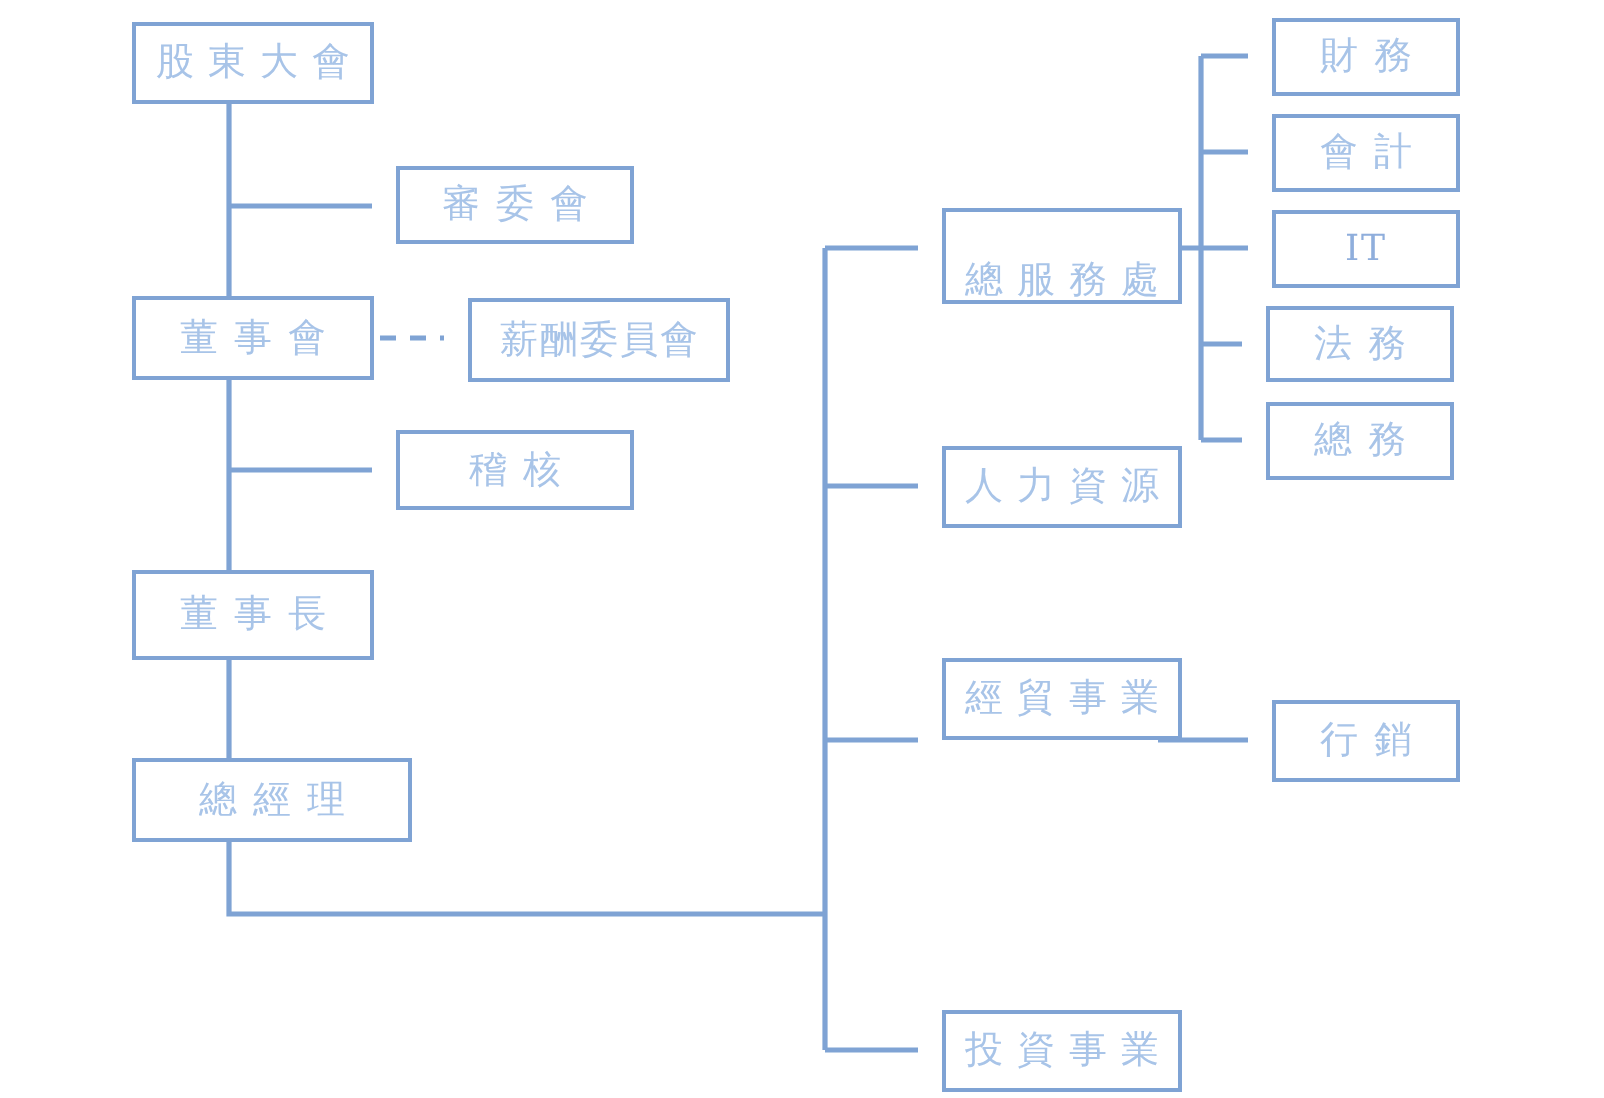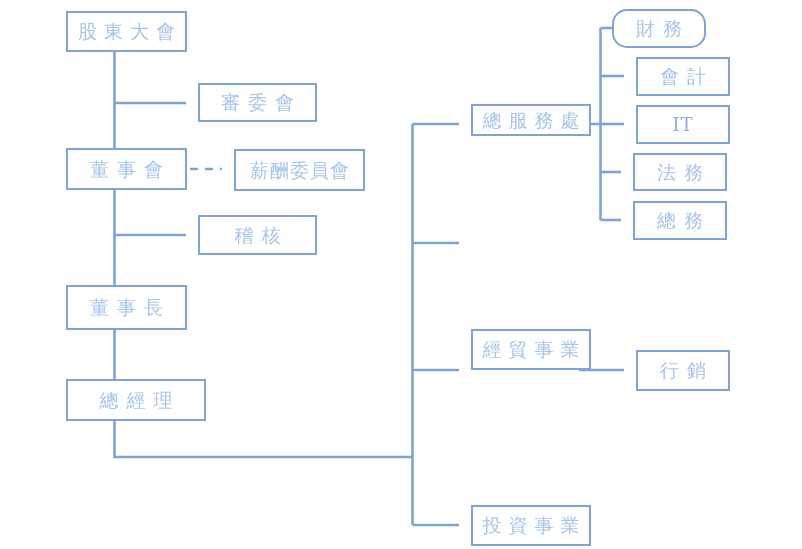--- a/index.html
+++ b/index.html
@@ -119,34 +119,37 @@
   </div>
 
   <div class="node sp-0" style="left:54px; top:285px; width:121px; height:45px;">
     <span class="label">董  事  長</span>
   </div>
 
   <div class="node sp-0" style="left:54px; top:379px; width:140px; height:42px;">
     <span class="label">總  經  理</span>
   </div>
 
-  <div class="node sp-1" style="left:459px; top:104px; width:120px; height:32px;">
+  <div class="node sp-1" style="left:459px; top:104px; width:120px; height:48px;align-items:flex-end;">
     <span class="label">總服務處</span>
   </div>
 
+  <div class="node sp-1" style="left:459px; top:223px; width:120px; height:41px;">
+    <span class="label">人力資源</span>
+  </div>
 
   <div class="node sp-1" style="left:459px; top:329px; width:120px; height:41px;text-align:center;">
     <span class="label">經貿事業</span>
   </div>
 
   <div class="node sp-1" style="left:459px; top:505px; width:120px; height:41px;">
     <span class="label">投資事業</span>
   </div>
 
-  <div class="node sp-0" style="left:600px; top:9px; width:94px; height:39px;border-radius:15px;">
+  <div class="node sp-0" style="left:624px; top:9px; width:94px; height:39px;">
     <span class="label">財      務</span>
   </div>
 
   <div class="node sp-0" style="left:624px; top:57px; width:94px; height:39px;">
     <span class="label">會          計</span>
   </div>
 
   <div class="node latin" style="left:624px; top:105px; width:94px; height:39px;">
     <span class="label">IT</span>
   </div>

